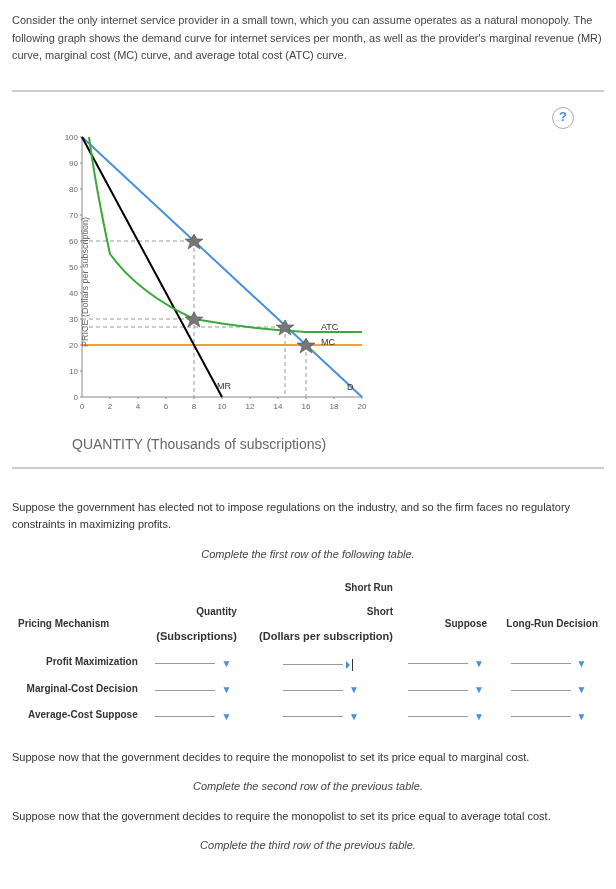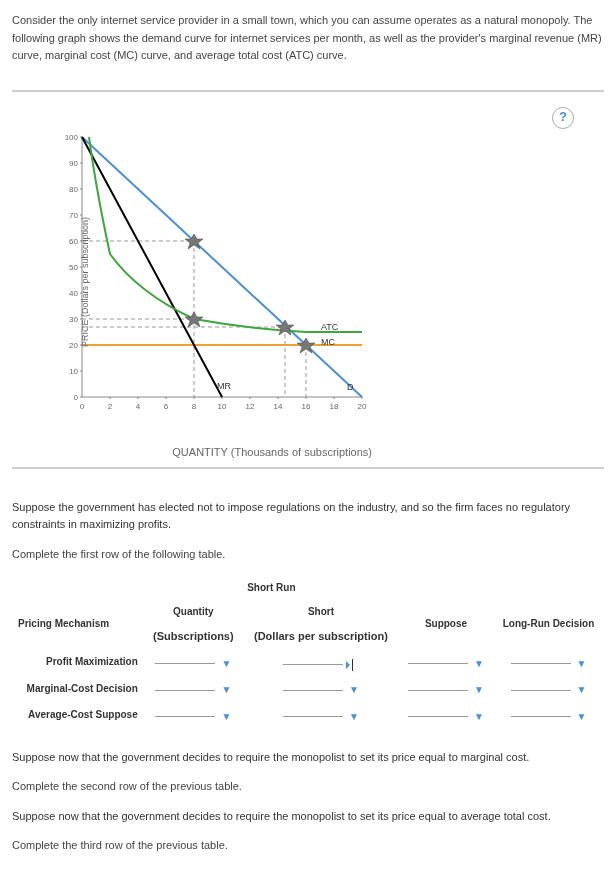--- a/index.html
+++ b/index.html
@@ -2,26 +2,26 @@
 <html><head>
   <meta charset="utf-8">
   <style>
     * { box-sizing: border-box; margin: 0; padding: 0; }
     body { font-family: Arial, Helvetica, sans-serif; font-size: 11px; color: #333; background: #fff; padding: 12px; width: 616px; line-height: 1.6; }
     .intro { color: #444; margin-bottom: 25px; }
     .graph-container { border-top: 2px solid #ccc; border-bottom: 2px solid #ccc; padding: 20px 0; position: relative; margin-bottom: 30px; }
     .help-btn { position: absolute; right: 30px; top: 15px; width: 22px; height: 22px; border: 1px solid #aaa; border-radius: 50%; color: #4a90d9; font-size: 13px; font-weight: bold; display: flex; align-items: center; justify-content: center; cursor: pointer; background: #fff; }
     .chart-box { width: 360px; height: 310px; position: relative; margin: 15px 0 10px 30px; }
     .y-label { position: absolute; left: -22px; top: 50%; transform: translateY(-50%) rotate(-90deg); transform-origin: center; font-size: 9px; color: #666; white-space: nowrap; }
-    .x-label { text-align: right; font-size: 11px; color: #666; margin-top: 17px; margin-left: 30px; width: 300px; }
+    .x-label { text-align: left; font-size: 14px; color: #666; margin-top: 6px; margin-left: 30px; width: 300px; }
     svg.chart { display: block; }
     .section { margin: 12px 0 12px 0; }
-    .italic { color: #444; }
+    .italic { font-style: italic; color: #444; text-align: center; }
     table.pricing { border-collapse: collapse; width: 100%; margin: 12px 0 20px 0; font-size: 10px; }
-    table.pricing th { text-align: center; padding: 4px 6px; font-weight: bold; }
+    table.pricing th { text-align: right; padding: 4px 6px; font-weight: bold; }
     table.pricing th.left { text-align: left; }
     table.pricing td { padding: 4px 6px; text-align: center; }
     table.pricing td.left { text-align: right; font-weight: bold; }
     .dd-cell { display: inline-flex; align-items: center; gap: 6px; }
     .dd-line { width: 60px; border-bottom: 1px solid #999; height: 1px; }
     .dd-arrow { color: #4a90d9; font-size: 10px; cursor: pointer; }
     .cursor-ibeam { display:inline-block; width: 10px; height: 12px; position: relative; }
     .cursor-ibeam::before { content:''; position:absolute; left: -3px; top: 2px; border-left:4px solid #4a90d9; border-top:4px solid transparent; border-bottom:4px solid transparent; }
     .cursor-ibeam::after { content:''; position:absolute; left: 3px; top:0; width:1px; height:12px; background:#333; }
     .sub-th { font-weight: normal; color: #333; font-size: 11px; }

